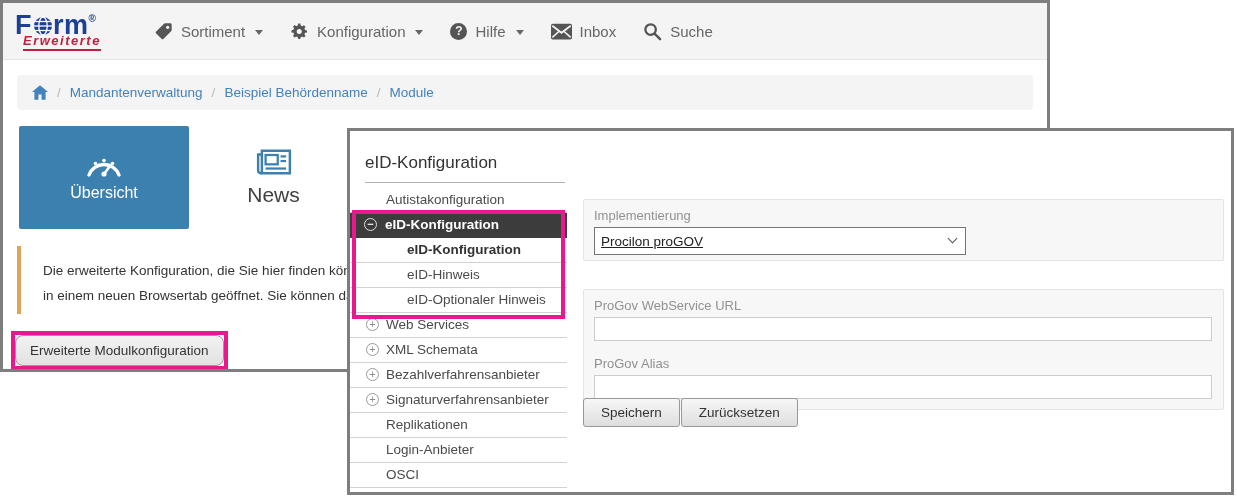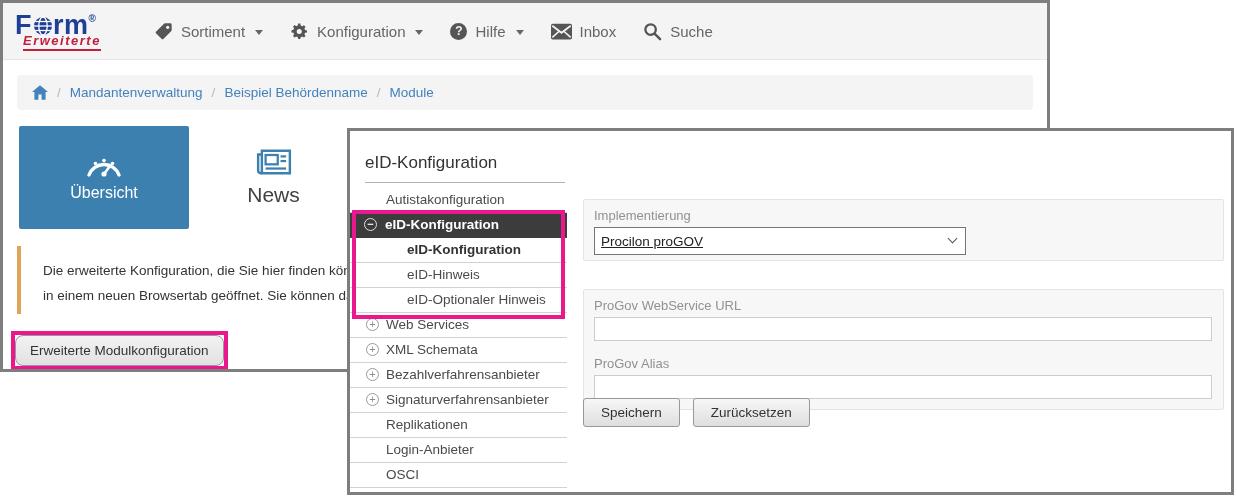--- a/index.html
+++ b/index.html
@@ -93,21 +93,21 @@
   .field-label { position: absolute; left: 10px; font-size: 13px; color: #919191; white-space: nowrap; }
   .sel-box { position: absolute; left: 10px; top: 27px; width: 372px; height: 28px;
     background: #fff; border: 1px solid #757575; font-size: 13.5px; color: #222;
     display: flex; align-items: center; padding: 0 24px 0 6px; cursor: pointer; text-decoration: underline; }
   .sel-box .chev { position: absolute; right: 9px; top: 7px; width: 7px; height: 7px;
     border-right: 1.6px solid #555; border-bottom: 1.6px solid #555; transform: rotate(45deg); }
   .text-input { position: absolute; left: 10px; height: 24px; width: 618px;
     background: #fff; border: 1px solid #ccc; font-size: 13.5px; color: #222; padding: 0 6px;
     font-family: "Liberation Sans", sans-serif; }
 
-  .ov-buttons { position: absolute; left: 233px; top: 267px; display: flex; gap: 13px; }
+  .ov-buttons { position: absolute; left: 233px; top: 267px; display: flex; gap: 1px; }
   .ov-buttons .btn { padding: 6px 17px; }
 
   .icon { display: inline-flex; }
 </style>
 </head>
 <body>
 
 <div class="main-window">
 
   <div class="navbar">

